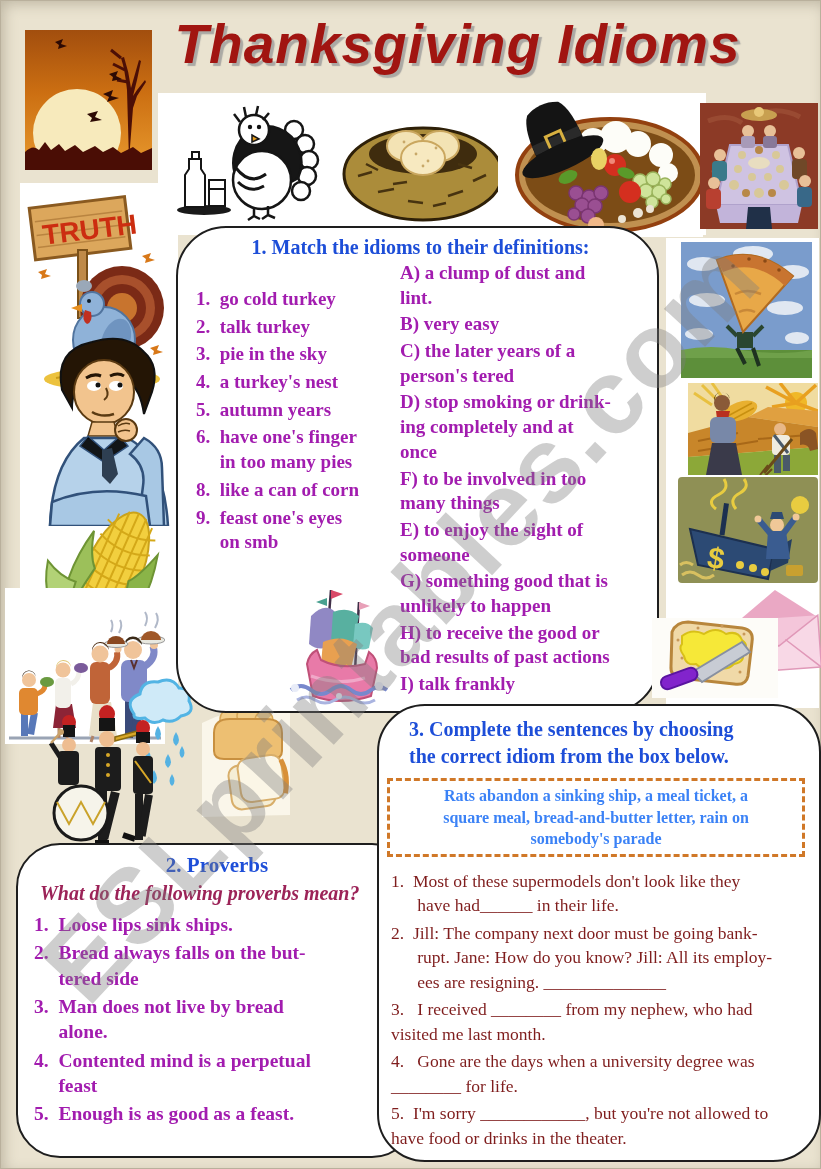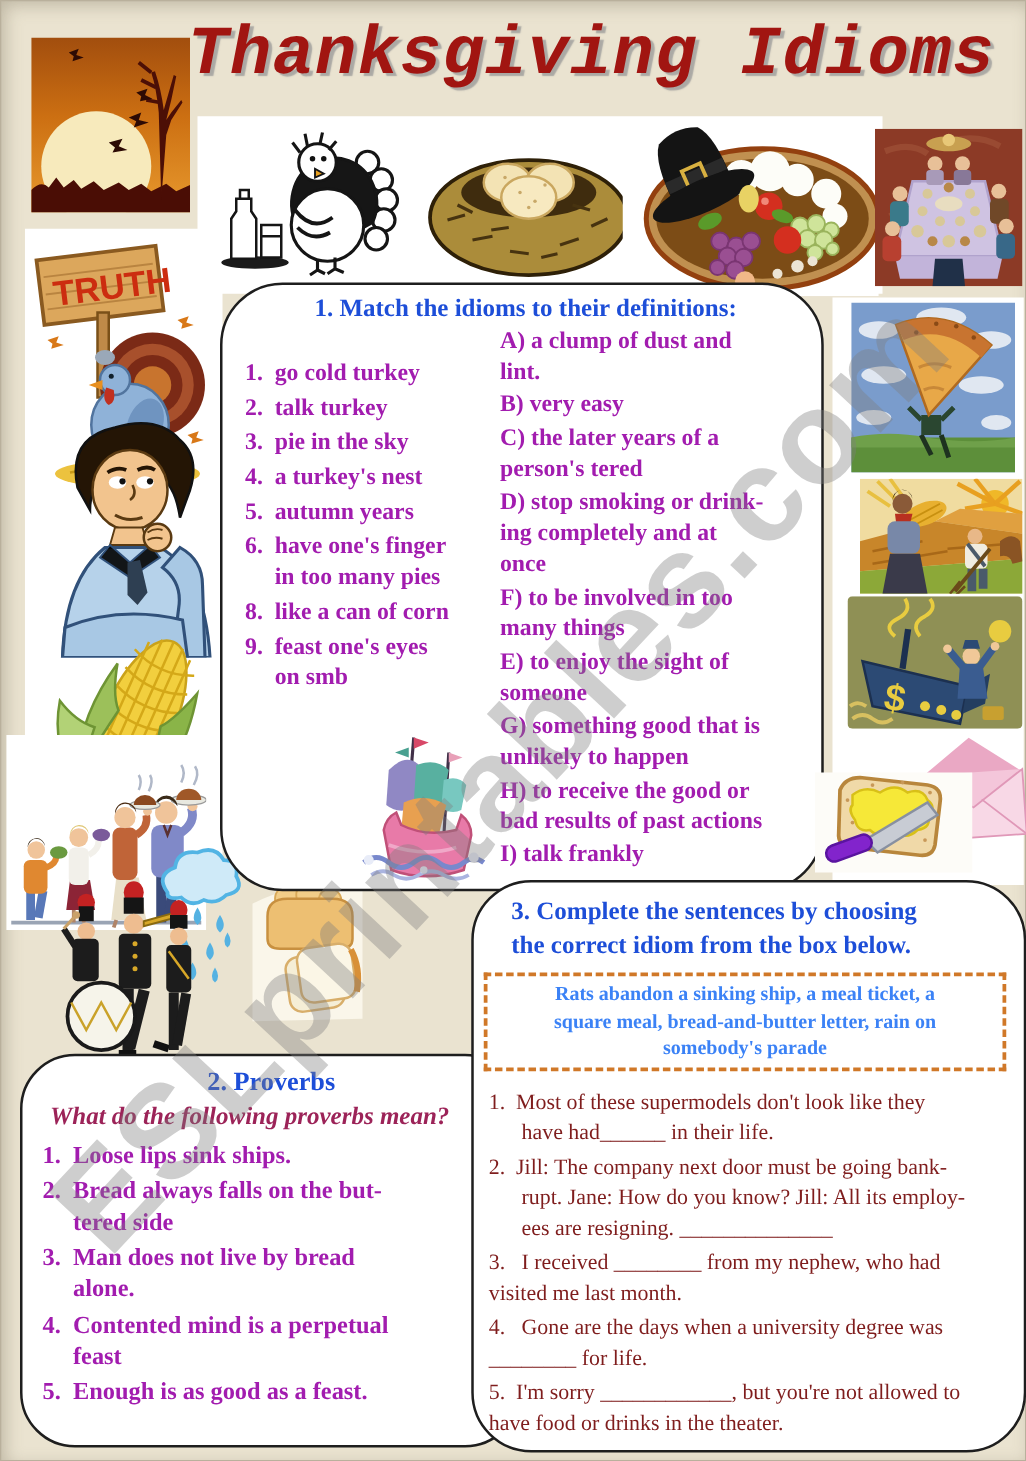--- a/index.html
+++ b/index.html
@@ -4,21 +4,21 @@
 <style>
   html,body { margin:0; padding:0; background:#777; }
   .page {
     position:relative; width:821px; height:1169px; overflow:hidden;
     background:#eae3d0;
     font-family:"Liberation Serif", serif;
     box-shadow: inset 0 0 0 1px #b9b09c, inset 4px 4px 14px rgba(110,100,80,.35);
   }
   .title {
     position:absolute; left:150px; top:12px; width:615px; height:78px; z-index:3;
-    font-family:Liberation Mono, monospace; font-style:italic; font-weight:bold;
+    font-family:Liberation Sans, sans-serif; font-style:italic; font-weight:bold;
     font-size:55px; letter-spacing:1px; text-align:center; color:#a11511;
     text-shadow:3px 3px 1px rgba(150,150,150,.75);
     white-space:nowrap;
   }
   .white-strip { position:absolute; background:#fff; z-index:1; }
   .panel {
     position:absolute; background:#fff; border:2px solid #1e1e1e; z-index:5;
     box-sizing:border-box;
   }
   #panel1 { left:176px; top:226px; width:483px; height:487px; border-radius:50px; padding:8px 12px 0 18px; }

